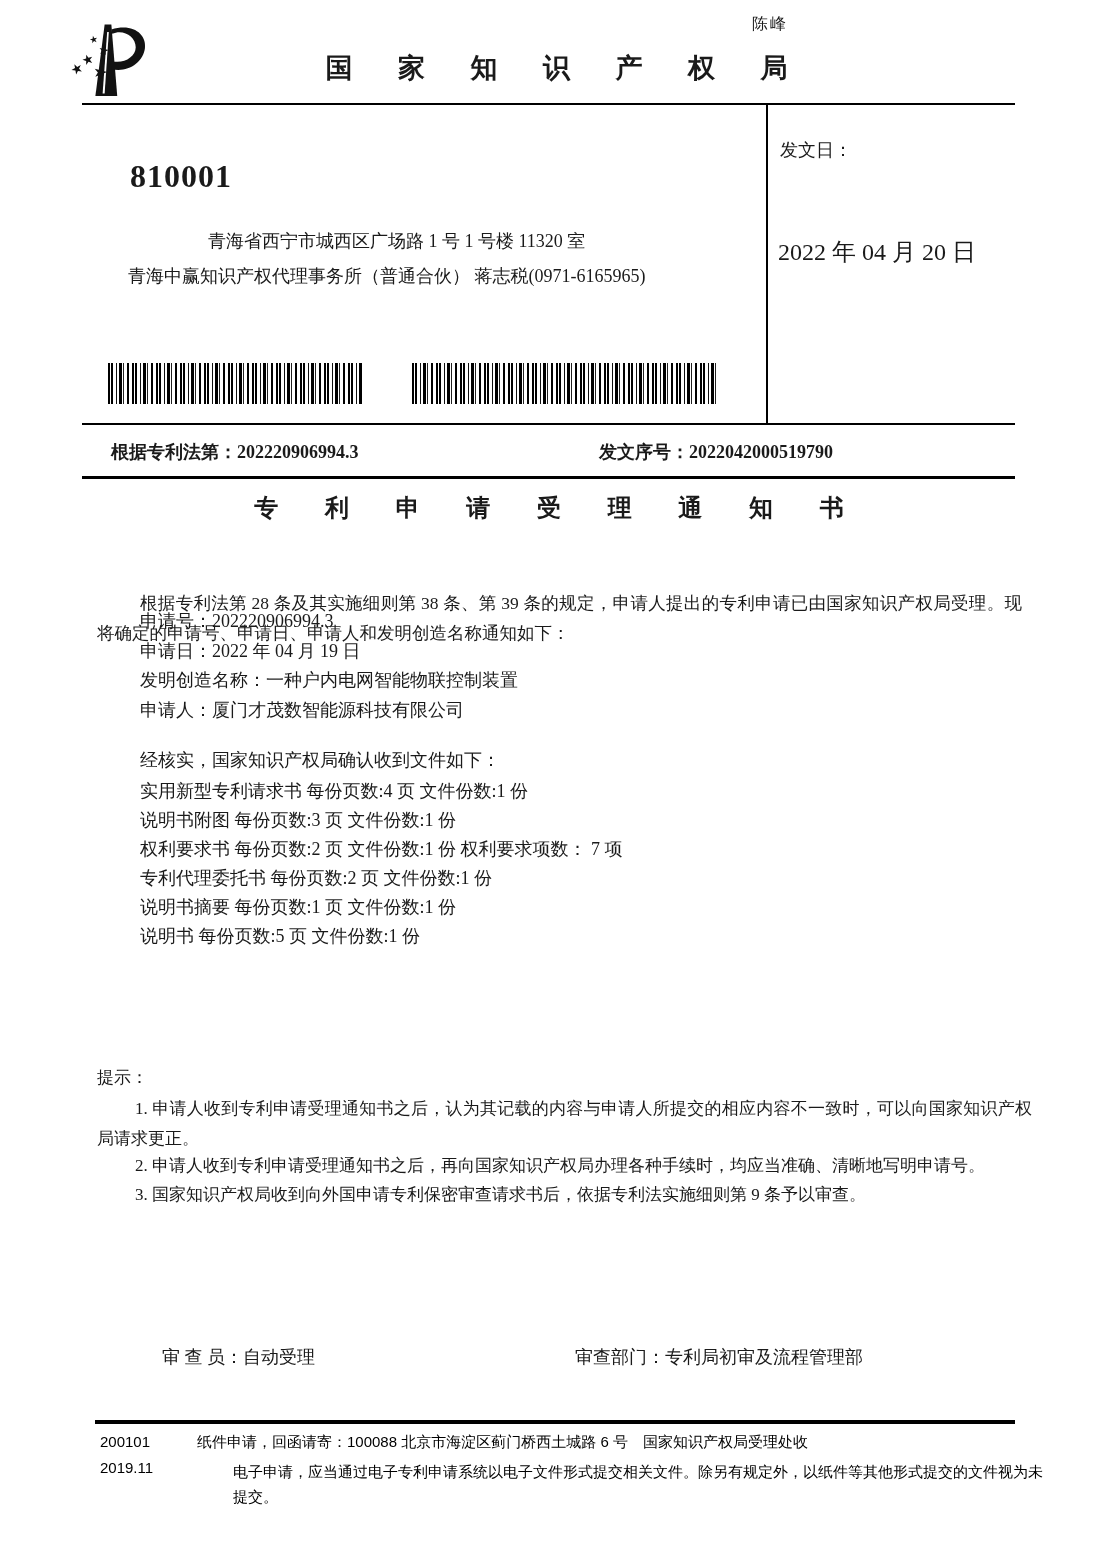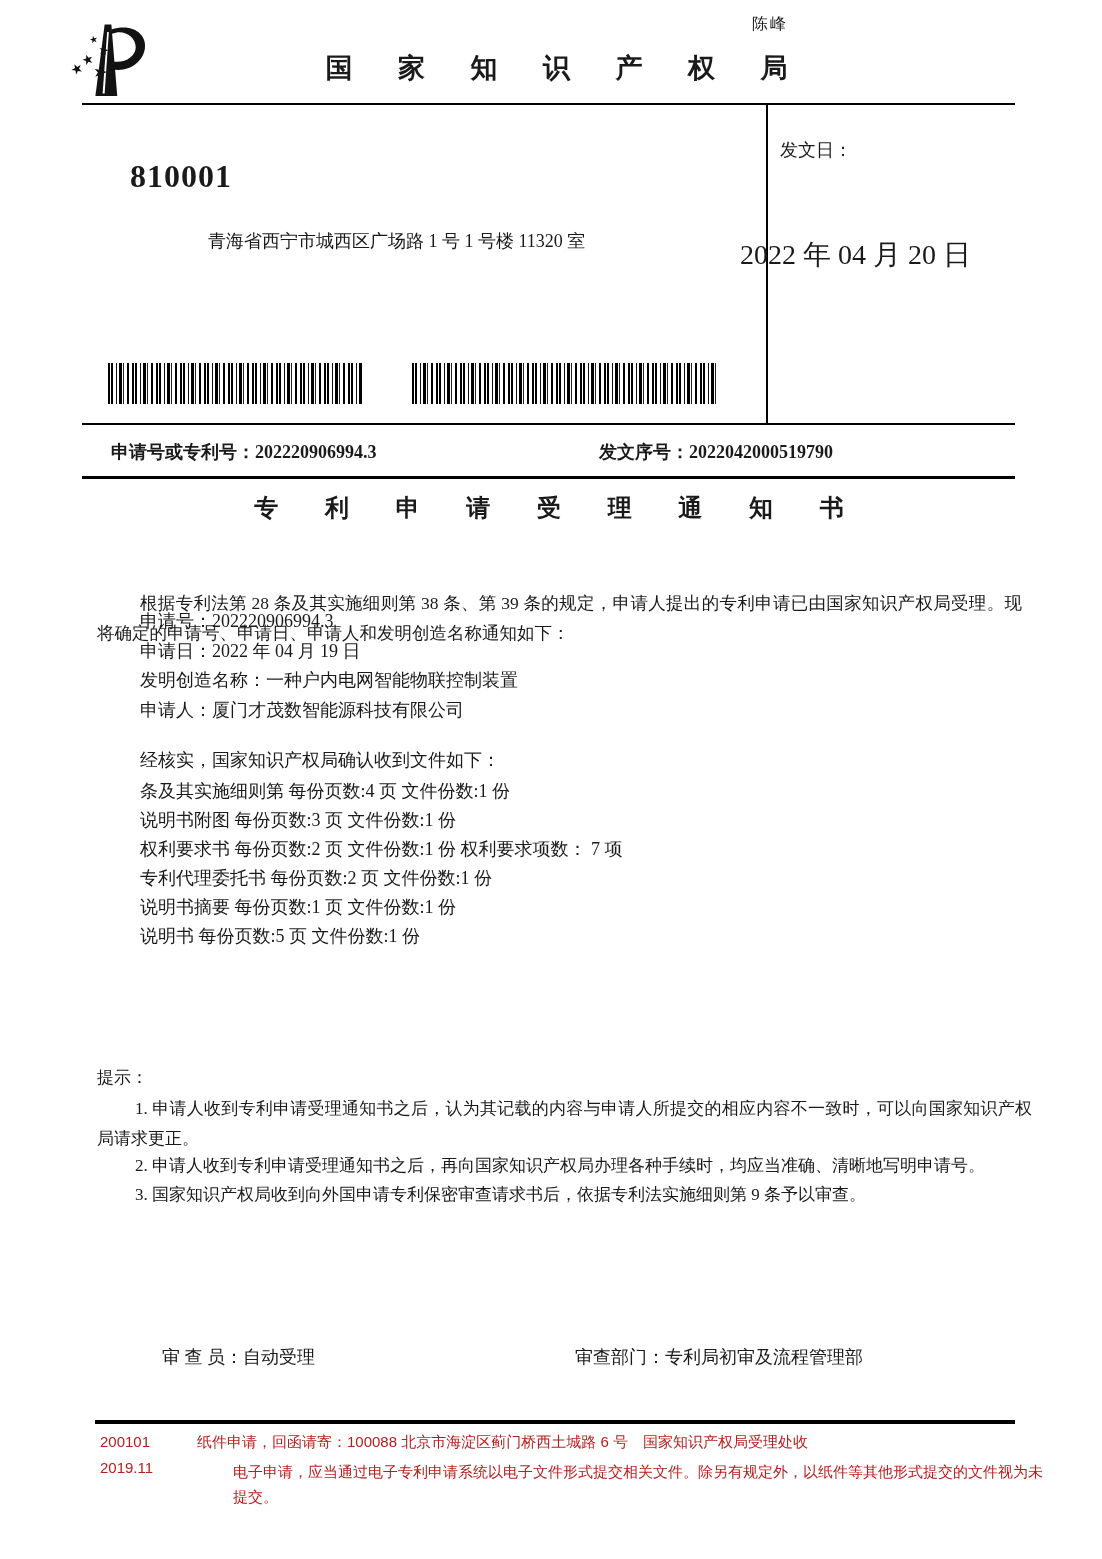--- a/index.html
+++ b/index.html
@@ -23,21 +23,21 @@
     font-size:27px;font-weight:bold;letter-spacing:19px;padding-left:30px;box-sizing:border-box;}
 
   .header-rule{left:82px;top:103px;width:933px;height:2px;}
   .v-rule{left:766px;top:103px;width:2px;height:321px;}
 
   .recipient-code{left:130px;top:158px;font-size:32px;font-weight:bold;letter-spacing:1px;}
   .recipient-address{left:208px;top:229px;font-size:18px;}
   .recipient-agency{left:128px;top:264px;font-size:18px;}
 
   .date-label{left:780px;top:138px;font-size:18px;}
-  .date-value{left:740px;top:236px;font-size:28px;}
+  .date-value{left:778px;top:236px;font-size:24px;}
 
   .barcode{top:363px;height:41px;
     background:repeating-linear-gradient(90deg,
       #000 0 2px,#fff 2px 3px,#000 3px 5px,#fff 5px 8px,
       #111 8px 9px,#fff 9px 11px,#000 11px 14px,#fff 14px 15px,
       #222 15px 16px,#fff 16px 19px,#000 19px 21px,#fff 21px 24px);}
   .barcode-left{left:108px;width:254px;}
   .barcode-right{left:412px;width:307px;}
 
   .mid-rule{left:82px;top:423px;width:933px;height:2px;}
@@ -62,21 +62,21 @@
   .tip-3{top:1180px;}
 
   .examiner{left:162px;top:1345px;font-size:18px;}
   .department{left:575px;top:1345px;font-size:18px;}
 
   .footer-rule{left:95px;top:1420px;width:920px;height:4px;}
   .footer-code-1{left:100px;top:1433px;}
   .footer-code-2{left:100px;top:1459px;}
   .footer-text-1{left:197px;top:1433px;}
   .footer-text-2{left:197px;top:1459px;width:818px;line-height:25px;margin-left:36px;}
-  .footer-txt{font-size:15px;font-family:"Liberation Sans","DejaVu Sans",sans-serif;color:#b91c1c;}
+  .footer-txt{font-size:15px;font-family:"Liberation Sans","DejaVu Sans",sans-serif;color:#000000;}
 </style>
 </head>
 <body>
 
 <div class="page">
 
   <div class="abs proofreader">陈峰</div>
 
   <svg class="abs logo" viewBox="0 0 100 100" aria-hidden="true">
     <g fill="#121212">
@@ -91,52 +91,53 @@
     </g>
   </svg>
 
   <div class="abs header-title sans">国 家 知 识 产 权 局</div>
 
   <div class="abs rule header-rule"></div>
   <div class="abs rule v-rule"></div>
 
   <div class="abs recipient-code">810001</div>
   <div class="abs recipient-address">青海省西宁市城西区广场路 1 号 1 号楼 11320 室</div>
+  <div class="abs recipient-agency">青海中赢知识产权代理事务所（普通合伙） 蒋志税(0971-6165965)</div>
 
   <div class="abs date-label">发文日：</div>
   <div class="abs date-value">2022 年 04 月 20 日</div>
 
   <div class="abs barcode barcode-left"></div>
   <div class="abs barcode barcode-right"></div>
 
   <div class="abs rule mid-rule"></div>
 
   <div class="abs appno-row">
-    <span class="appno-label">申请号或专利号：</span><span class="appno-value">202220906994.3</span>
+    <span class="appno-label">根据专利法第：</span><span class="appno-value">202220906994.3</span>
   </div>
   <div class="abs serial-row">
     <span class="serial-label">发文序号：</span><span class="serial-value">2022042000519790</span>
   </div>
 
   <div class="abs rule thick-rule"></div>
 
   <div class="abs notice-title sans">专 利 申 请 受 理 通 知 书</div>
 
   <div class="abs intro">根据专利法第 28 条及其实施细则第 38 条、第 39 条的规定，申请人提出的专利申请已由国家知识产权局受理。现将确定的申请号、申请日、申请人和发明创造名称通知如下：</div>
 
   <div class="abs fields">
     <div>申请号：202220906994.3</div>
     <div>申请日：2022 年 04 月 19 日</div>
     <div>发明创造名称：一种户内电网智能物联控制装置</div>
     <div>申请人：厦门才茂数智能源科技有限公司</div>
   </div>
 
   <div class="abs confirm-intro">经核实，国家知识产权局确认收到文件如下：</div>
   <div class="abs docs">
-    <div>条及其实施细则第 每份页数:4 页 文件份数:1 份</div>
+    <div>实用新型专利请求书 每份页数:4 页 文件份数:1 份</div>
     <div>说明书附图 每份页数:3 页 文件份数:1 份</div>
     <div>权利要求书 每份页数:2 页 文件份数:1 份 权利要求项数： 7 项</div>
     <div>专利代理委托书 每份页数:2 页 文件份数:1 份</div>
     <div>说明书摘要 每份页数:1 页 文件份数:1 份</div>
     <div>说明书 每份页数:5 页 文件份数:1 份</div>
   </div>
 
   <div class="abs tips-label">提示：</div>
   <div class="abs tip tip-1">1. 申请人收到专利申请受理通知书之后，认为其记载的内容与申请人所提交的相应内容不一致时，可以向国家知识产权局请求更正。</div>
   <div class="abs tip tip-2">2. 申请人收到专利申请受理通知书之后，再向国家知识产权局办理各种手续时，均应当准确、清晰地写明申请号。</div>

